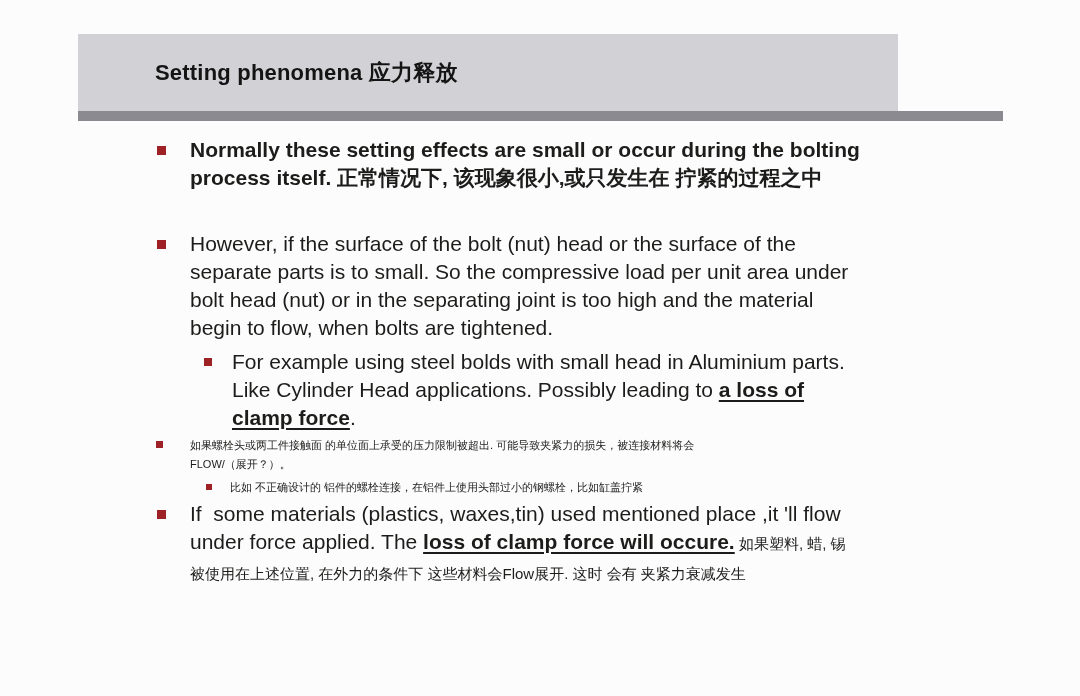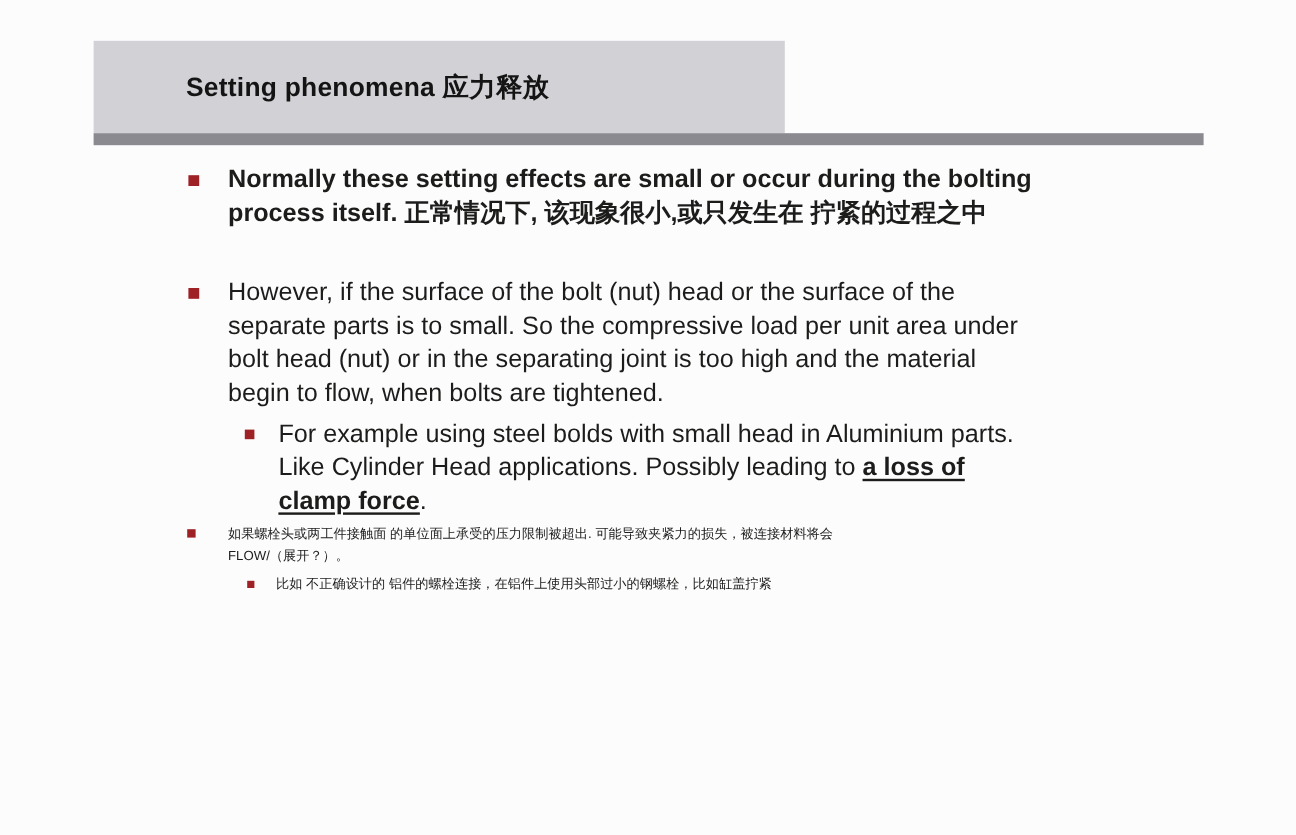--- a/index.html
+++ b/index.html
@@ -16,21 +16,21 @@
     height: 696px;
     background: #fdfcfd;
     overflow: hidden;
     color: #1c1c1a;
   }
   
   .title-bar {
     position: absolute;
     left: 78px;
     top: 34px;
-    width: 576px;
+    width: 820px;
     height: 77px;
     background: #d2d1d5;
     display: flex;
     align-items: center;
   }
   .title-text {
     margin-left: 77px;
     font-size: 22px;
     font-weight: 700;
     color: #141414;
@@ -134,14 +134,20 @@
     <span class="sq"></span>
     <p class="txt txt-small">如果螺栓头或两工件接触面 的单位面上承受的压力限制被超出. 可能导致夹紧力的损失，被连接材料将会
 FLOW/（展开？）。</p>
   </div>
 
   <div class="row" id="row-b5">
     <span class="sq"></span>
     <p class="txt txt-small">比如 不正确设计的 铝件的螺栓连接，在铝件上使用头部过小的钢螺栓，比如缸盖拧紧</p>
   </div>
 
+  <div class="row" id="row-b6">
+    <span class="sq"></span>
+    <p class="txt txt-main"><span>If  some materials (plastics, waxes,tin) used mentioned place ,it 'll flow
+under force applied. The </span><span class="em">loss of clamp force will occure.</span><span class="cn-inline"> 如果塑料, 蜡, 锡
+被使用在上述位置, 在外力的条件下 这些材料会Flow展开. 这时 会有 夹紧力衰减发生</span></p>
+  </div>
 
 </div>
 
 </body></html>

